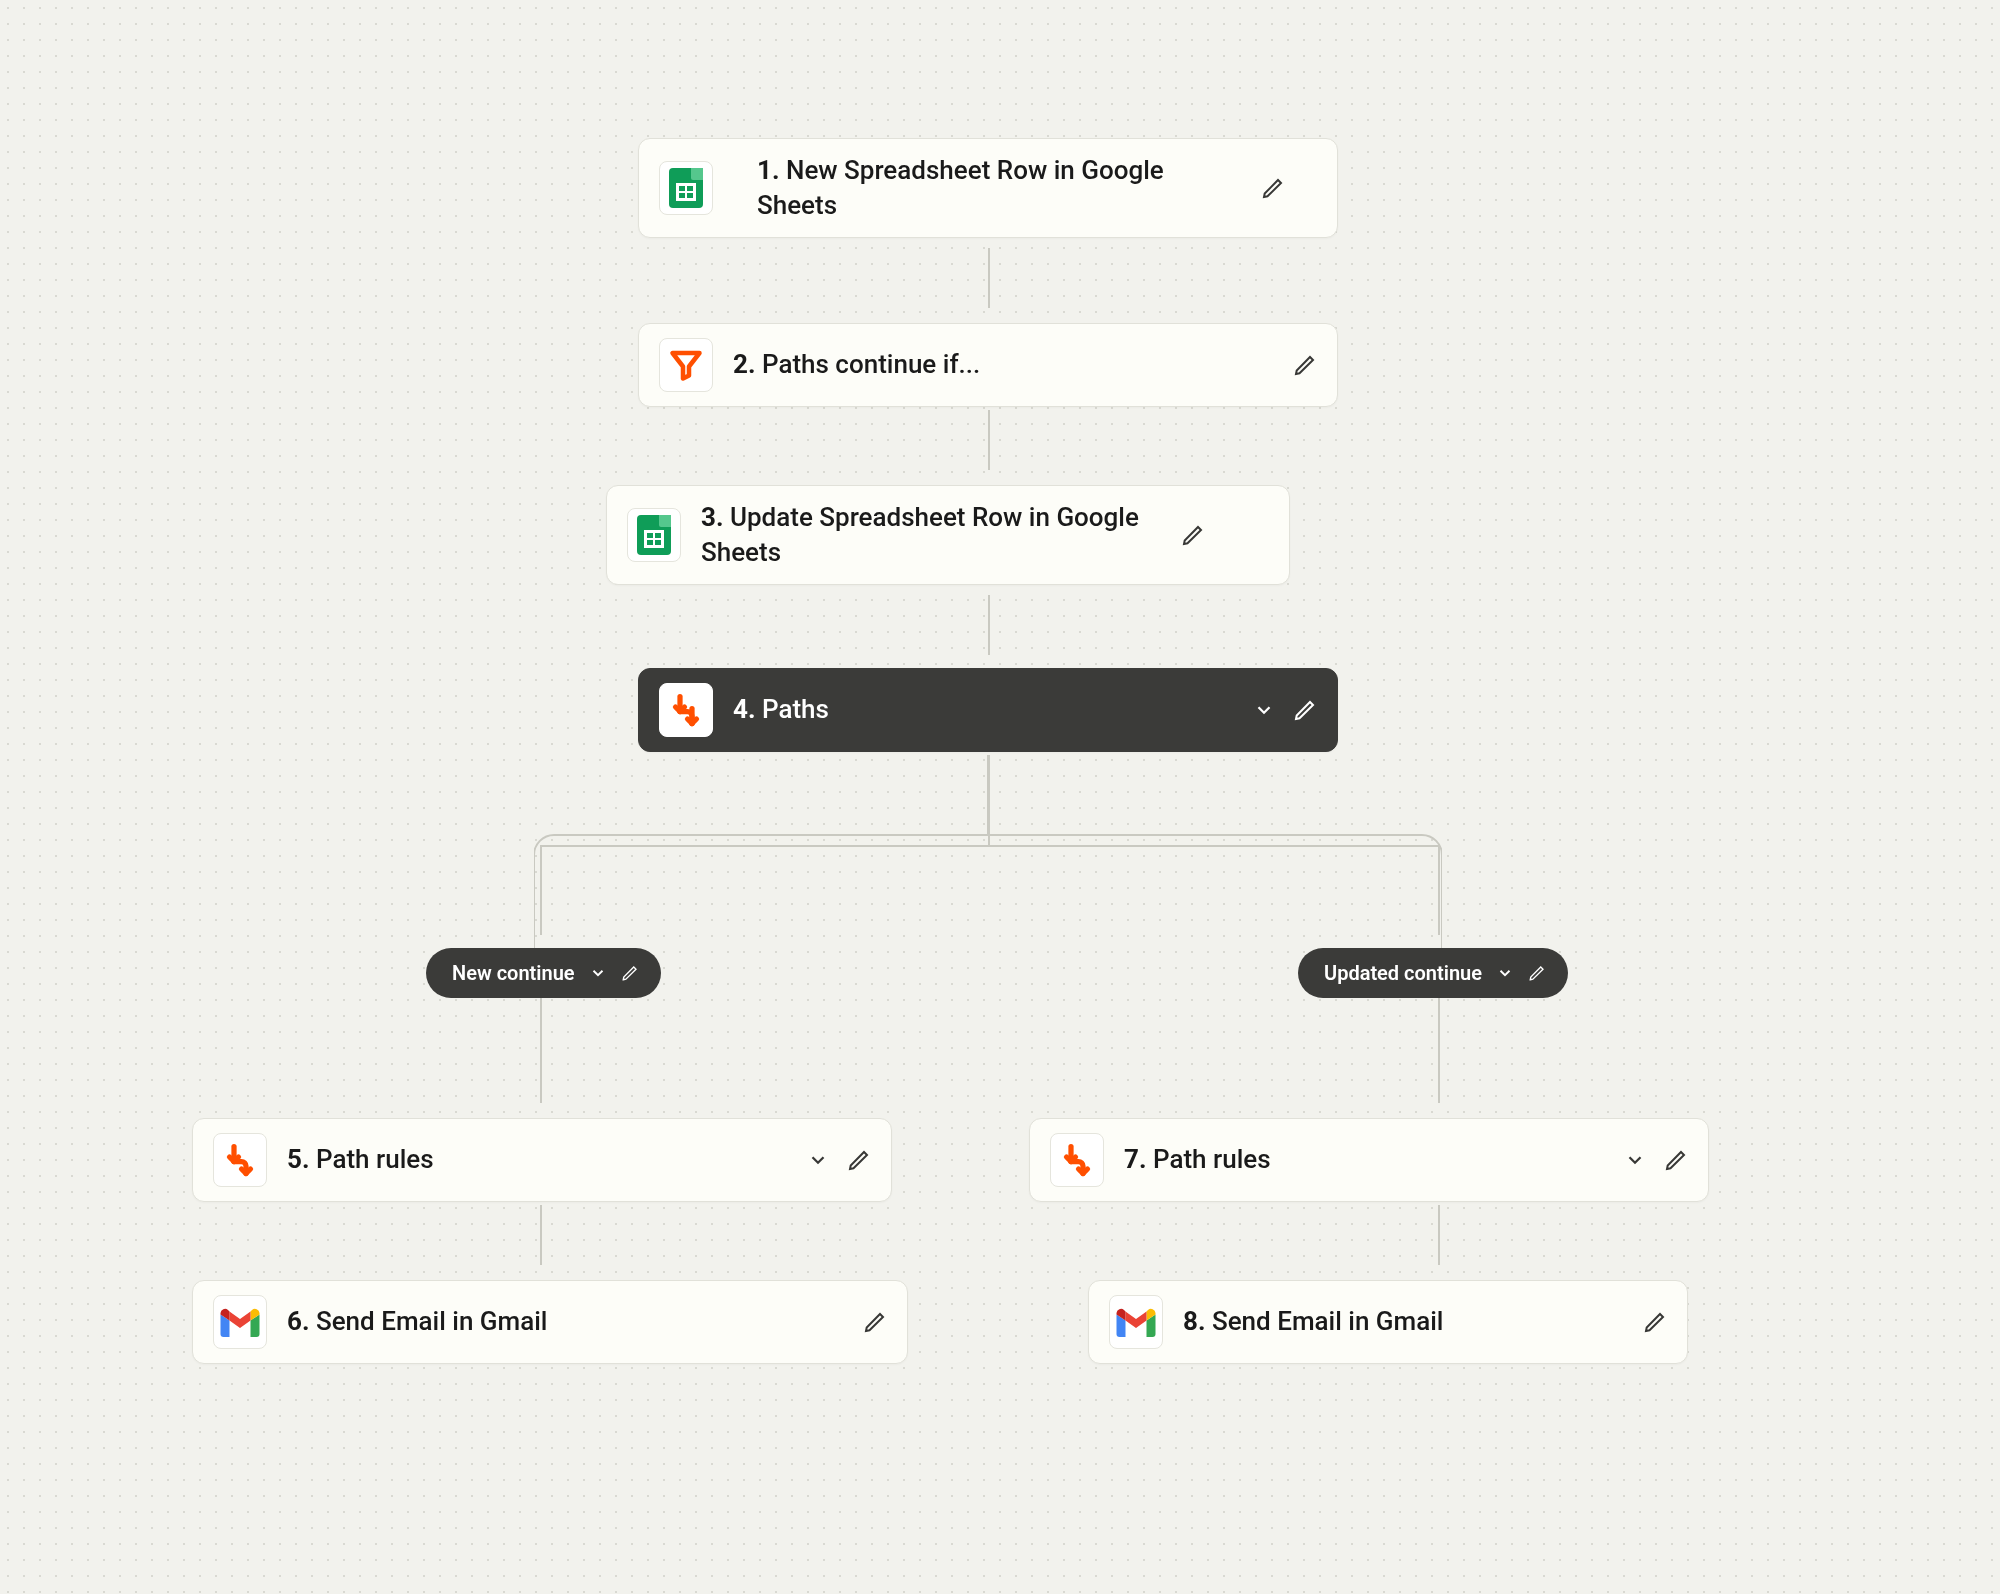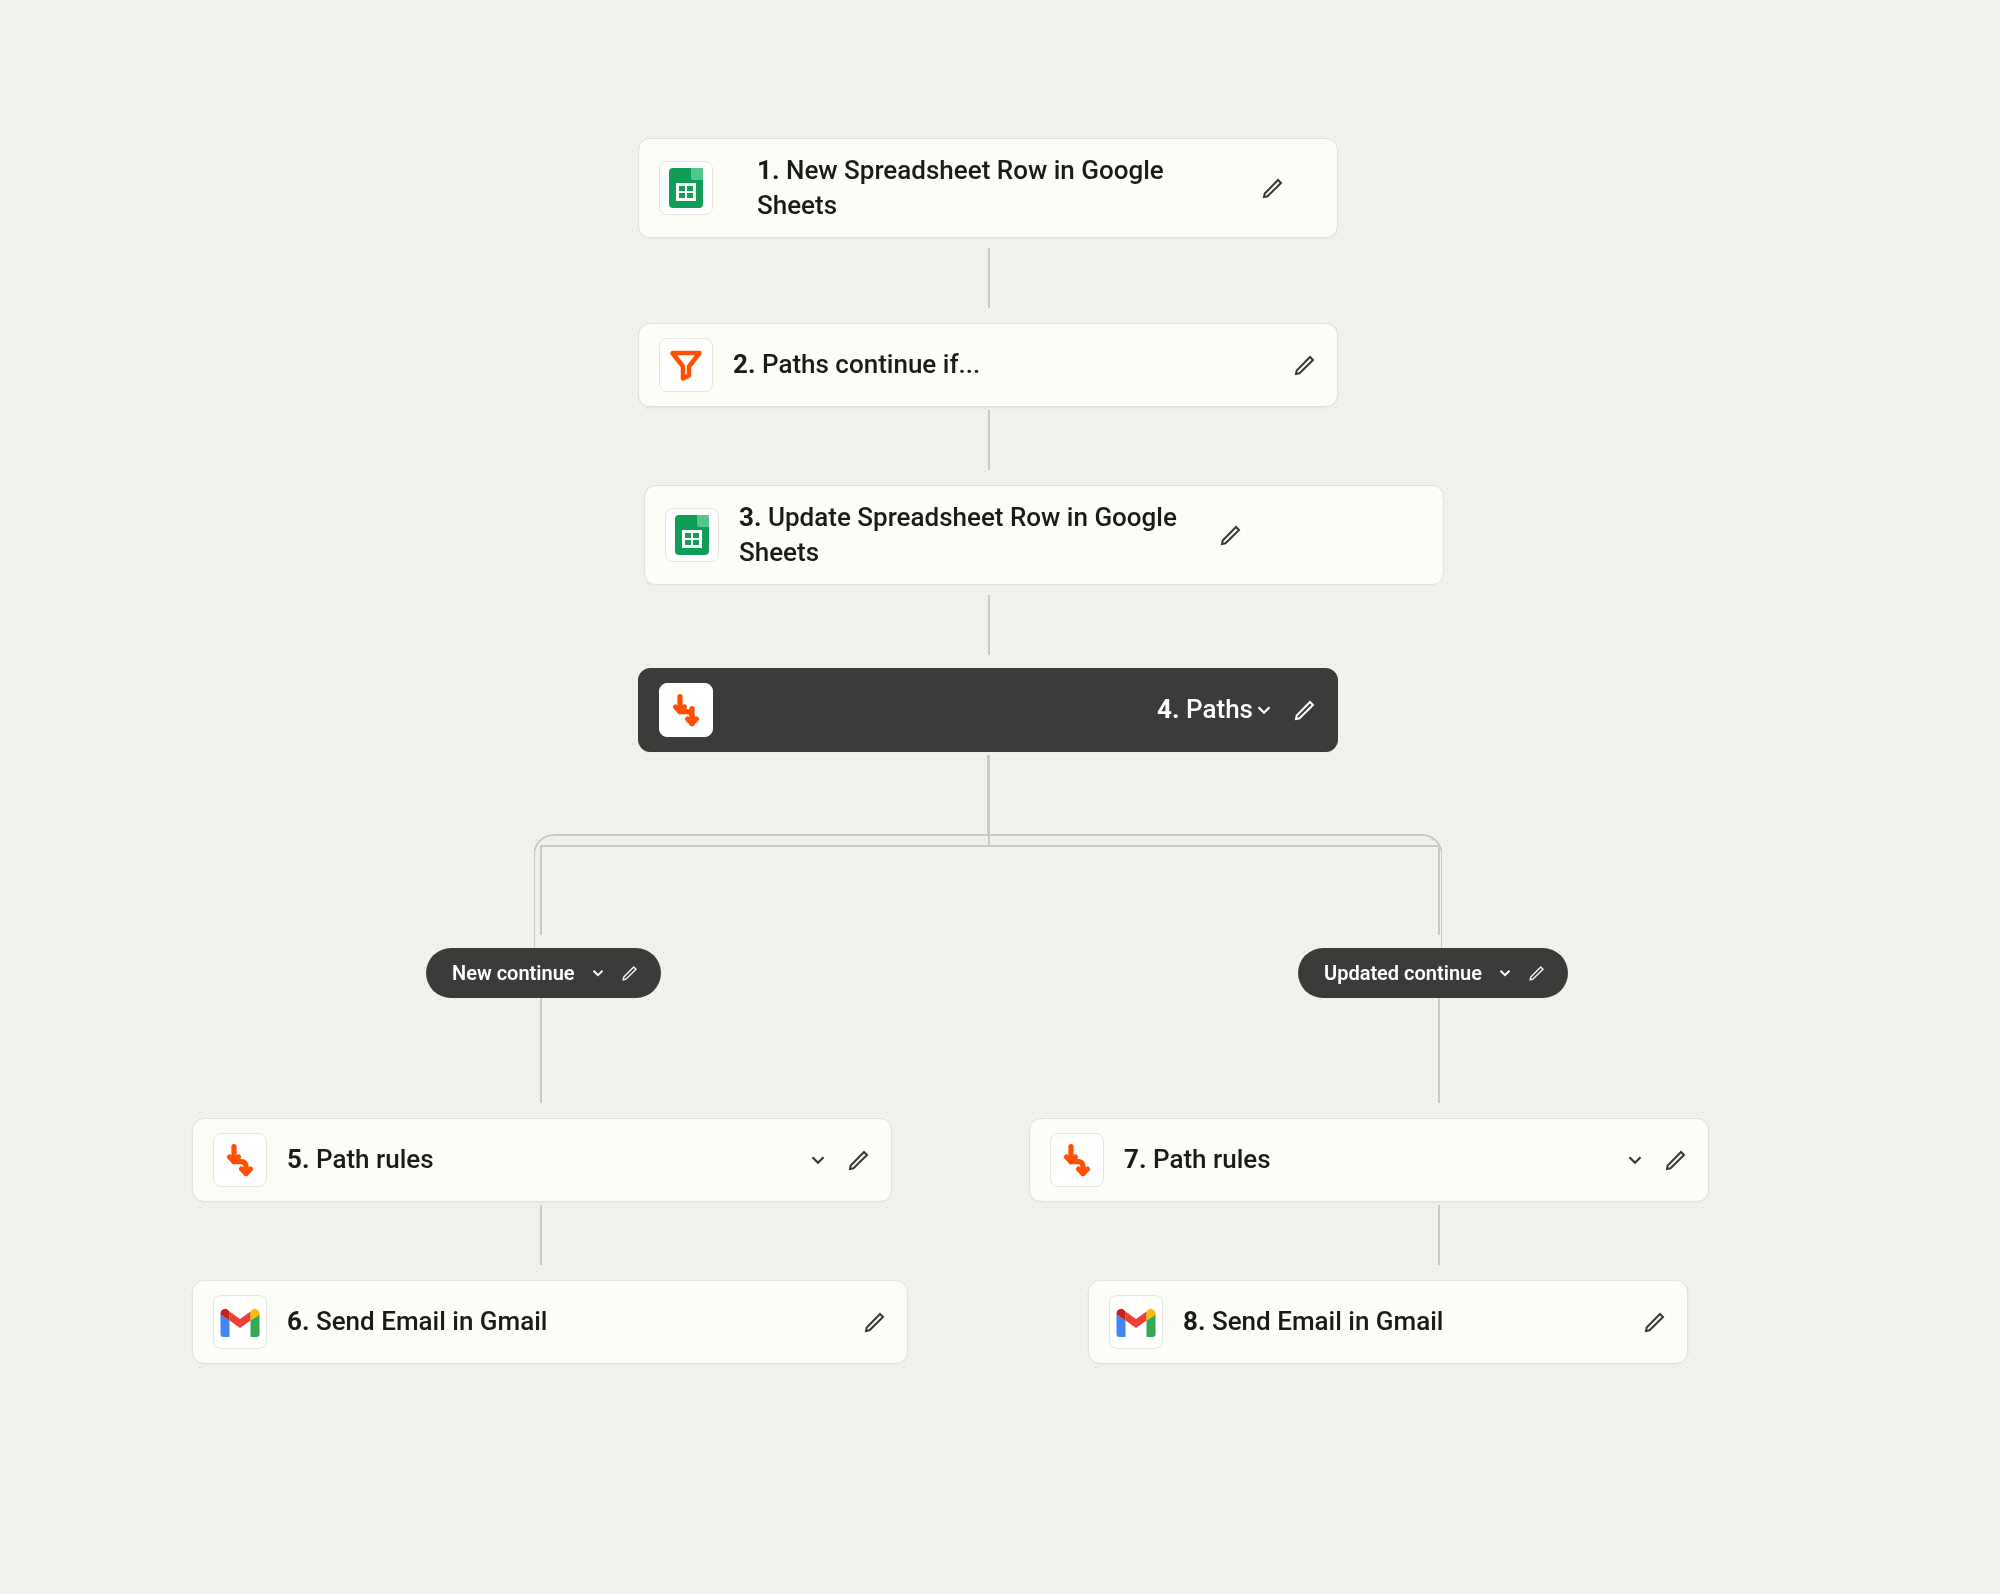--- a/index.html
+++ b/index.html
@@ -172,21 +172,21 @@
     </div>
     <div class="actions">
       <svg class="pencil" viewBox="0 0 24 24">
           <path d="M3 21l3.5-.7L20 7l-3-3L3.7 17.5 3 21z"></path>
         </svg>
     </div>
   </div>
 
   <div class="vline" style="top:410px; height:60px; left:988px;"></div>
 
-  <div class="card" style="left:644px; top:485px; width:800px;">
+  <div class="card" style="left:606px; top:485px; width:684px;">
     <div class="icon-box">
       <div class="sheets-icon">
           <div class="bg"></div>
           <div class="fold"></div>
           <div class="grid">
             <div></div>
             <div></div>
             <div></div>
             <div></div>
           </div>
@@ -198,21 +198,21 @@
     </div>
     <div class="actions">
       <svg class="pencil" viewBox="0 0 24 24">
           <path d="M3 21l3.5-.7L20 7l-3-3L3.7 17.5 3 21z"></path>
         </svg>
     </div>
   </div>
 
   <div class="vline" style="top:595px; height:60px; left:988px;"></div>
 
-  <div class="card dark" style="left:638px; top:668px; width:700px;text-align:right;">
+  <div class="card dark" style="left:638px; top:668px; width:700px;">
     <div class="icon-box">
       <svg class="paths-svg" viewBox="0 0 24 24">
         <path d="M8 3v10" stroke-linecap="round"></path>
         <path d="M5 10l3 3 3-3" stroke-linecap="round" stroke-linejoin="round"></path>
         <path d="M16 21V11" stroke-linecap="round"></path>
         <path d="M8 13h5a3 3 0 0 1 3 3v5" stroke-linecap="round"></path>
         <path d="M13 18l3 3 3-3" stroke-linecap="round" stroke-linejoin="round"></path>
       </svg>
     </div>
     <div class="label-wrap">

